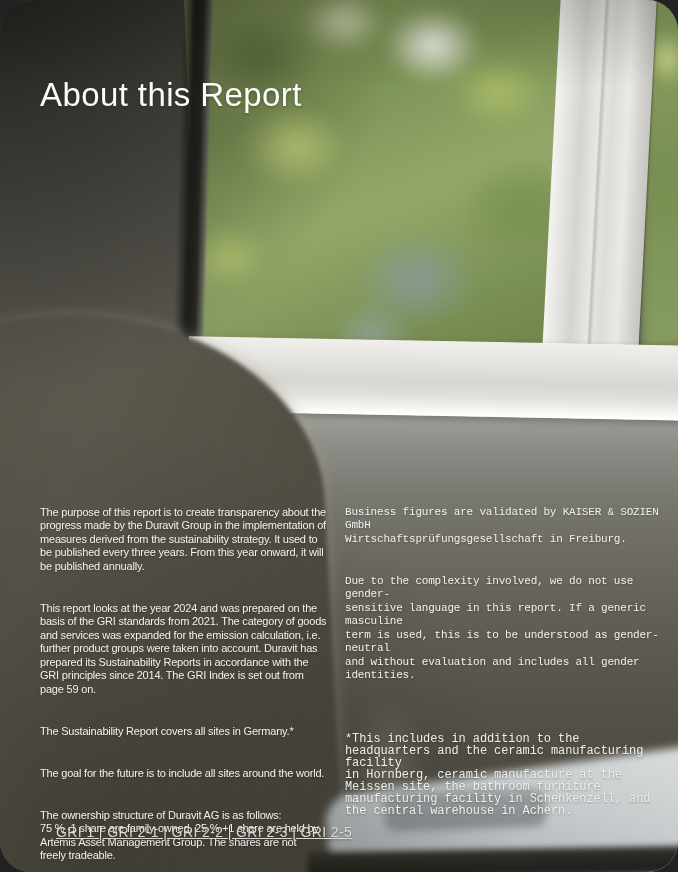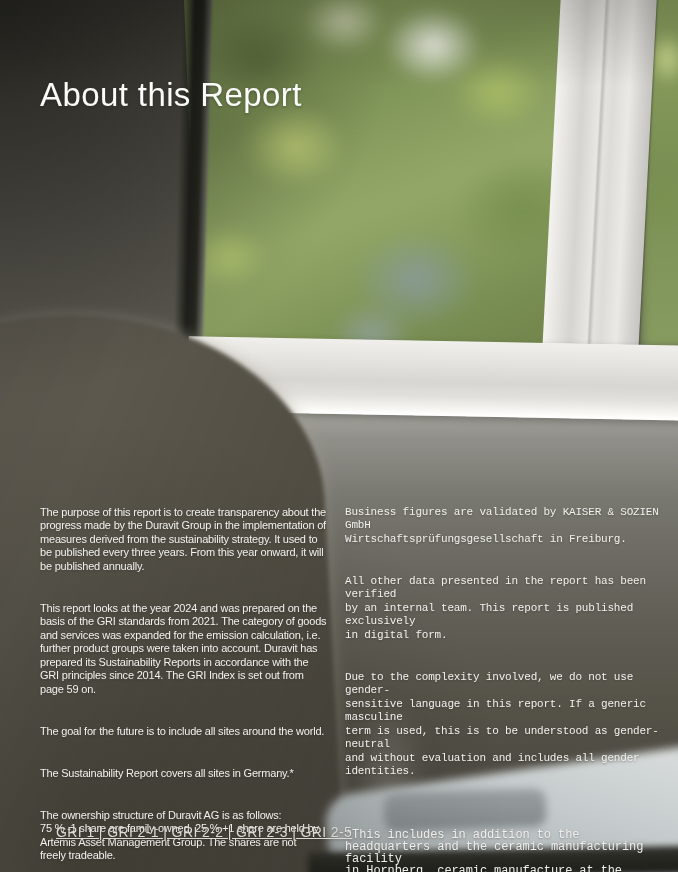--- a/index.html
+++ b/index.html
@@ -1,18 +1,18 @@
 <!DOCTYPE html>
 <html><head>
 <meta charset="utf-8">
 <style>
   html,body { margin:0; padding:0; background:#222; }
   .page {
     position:relative; width:678px; height:872px; overflow:hidden;
-    font-family:"Liberation Sans", sans-serif; background:#55534b;
+    font-family:"Liberation Sans", sans-serif; background:#55534b;border-radius:31px;
   }
   .page * { position:absolute; }
 
   
   .photo { inset:0; }
 
   .glass-left {
     left:180px; top:-18px; width:408px; height:392px;
     background:
       radial-gradient(ellipse 70px 55px at 62% 16%, rgba(248,250,242,0.95), transparent 70%),
@@ -166,34 +166,31 @@
 measures derived from the sustainability strategy. It used to
 be published every three years. From this year onward, it will
 be published annually.</p>
       <p>This report looks at the year 2024 and was prepared on the
 basis of the GRI standards from 2021. The category of goods
 and services was expanded for the emission calculation, i.e.
 further product groups were taken into account. Duravit has
 prepared its Sustainability Reports in accordance with the
 GRI principles since 2014. The GRI Index is set out from
 page 59 on.</p>
+      <p>The Sustainability Report covers all sites in Germany.*</p>
       <p>The goal for the future is to include all sites around the world.</p>
-      <p>The Sustainability Report covers all sites in Germany.*</p>
       <p>The ownership structure of Duravit AG is as follows:
 75 % -1 share are family-owned, 25 % +1 share are held by
 Artemis Asset Management Group. The shares are not
 freely tradeable.</p>
     </div>
 
     <div class="col col-right">
       <p>Business figures are validated by KAISER &amp; SOZIEN GmbH
 Wirtschaftsprüfungsgesellschaft in Freiburg.</p>
-      <p>All other data presented in the report has been verified
-by an internal team. This report is published exclusively
-in digital form.</p>
       <p>Due to the complexity involved, we do not use gender-
 sensitive language in this report. If a generic masculine
 term is used, this is to be understood as gender-neutral
 and without evaluation and includes all gender identities.</p>
       <p class="footnote">*This includes in addition to the headquarters and the ceramic manufacturing facility
 in Hornberg, ceramic manufacture at the Meissen site, the bathroom furniture
 manufacturing facility in Schenkenzell, and the central warehouse in Achern.</p>
     </div>
 
     <div class="gri">GRI 1 | GRI 2-1 | GRI 2-2 | GRI 2-3 | GRI 2-5</div>

